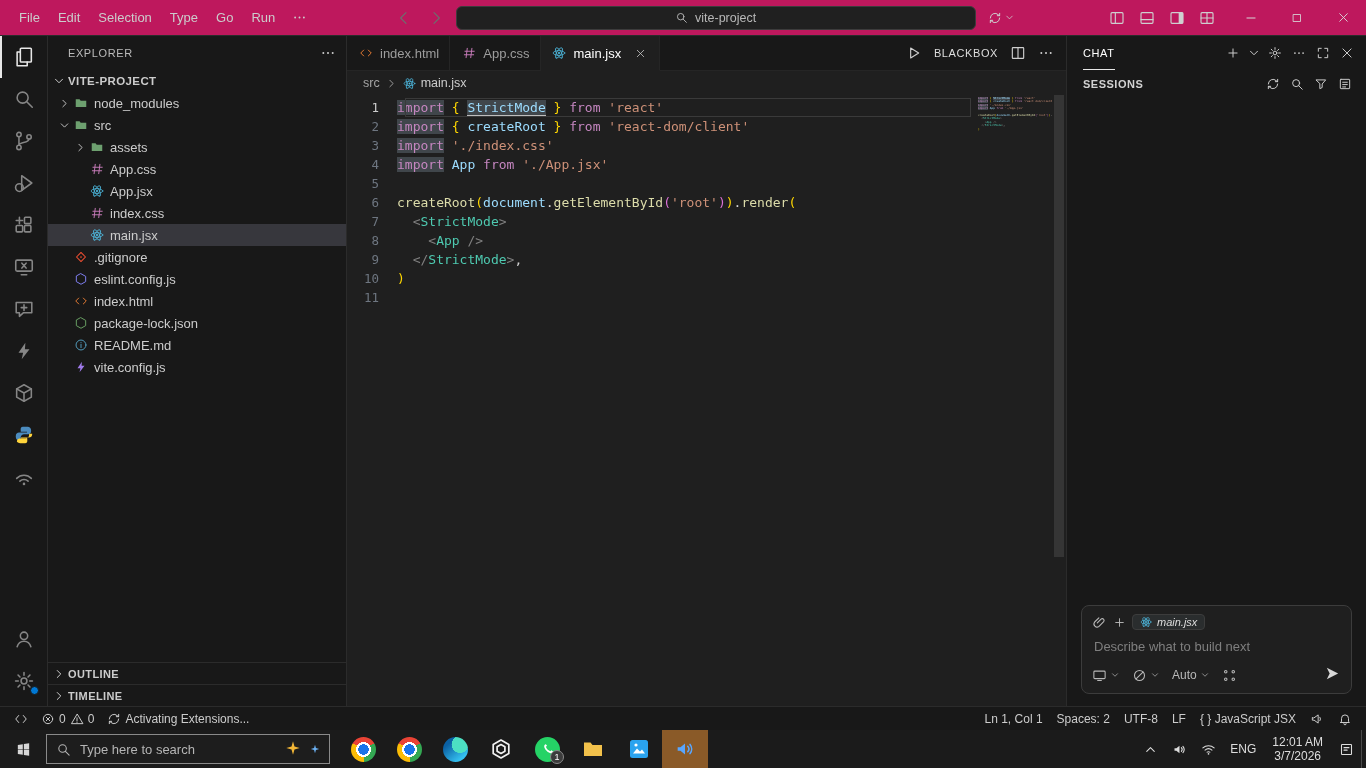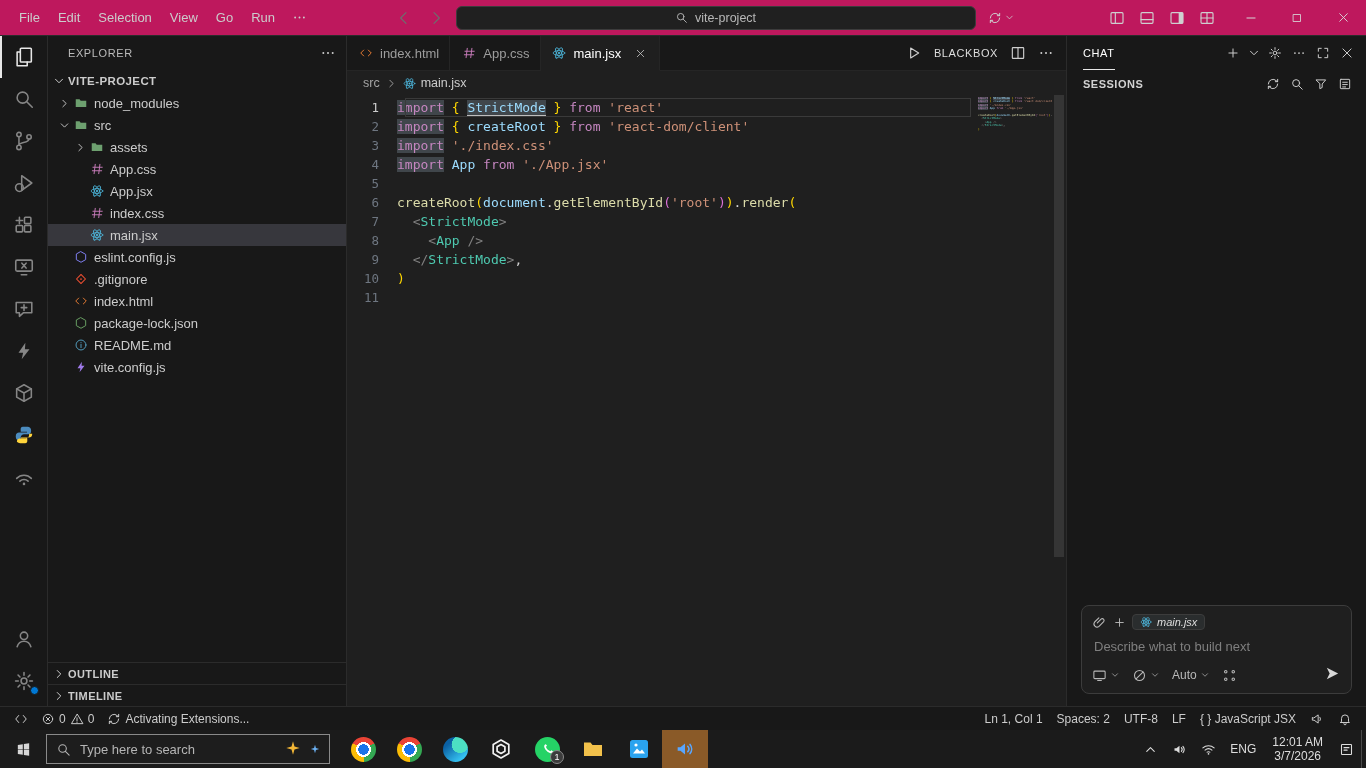--- a/index.html
+++ b/index.html
@@ -147,21 +147,21 @@
 </head>
 <body>
 
 <div class="screen">
 
   <div class="titlebar">
     <div class="menus">
         <div class="menu-item">File</div>
         <div class="menu-item">Edit</div>
         <div class="menu-item">Selection</div>
-        <div class="menu-item">View</div>
+        <div class="menu-item">Type</div>
         <div class="menu-item">Go</div>
         <div class="menu-item">Run</div>
         <div class="menu-more">
           <span class="icn" style="width: 15px; height: 15px;">
             <svg viewBox="0 0 24 24" fill="none" stroke="currentColor" stroke-width="1.7" stroke-linecap="round" stroke-linejoin="round">
               <circle cx="5" cy="12" r="1.5" fill="currentColor" stroke="none"></circle>
               <circle cx="12" cy="12" r="1.5" fill="currentColor" stroke="none"></circle>
               <circle cx="19" cy="12" r="1.5" fill="currentColor" stroke="none"></circle>
             </svg>
           </span>
@@ -488,39 +488,39 @@
                   <ellipse cx="12" cy="12" rx="10" ry="4" transform="rotate(120 12 12)" stroke-width="1.3"></ellipse>
                   <circle cx="12" cy="12" r="1.8" fill="currentColor" stroke="none"></circle>
                 </svg>
               </span>
             </span>
             <span>main.jsx</span>
           </div>
           <div class="tree-row" style="padding-left: 8px;">
             <span class="twistie"></span>
             <span class="ficon">
-              <span class="icn" style="width: 14px; height: 14px; color: rgb(128, 128, 242);">
-                <svg viewBox="0 0 24 24" fill="none" stroke="currentColor" stroke-width="1.7" stroke-linecap="round" stroke-linejoin="round">
-                  <path d="M12 3l8 4.5v9L12 21l-8-4.5v-9z"></path>
-                </svg>
-              </span>
-            </span>
-            <span>eslint.config.js</span>
+              <span class="icn" style="width: 14px; height: 14px; color: rgb(232, 77, 49);">
+                <svg viewBox="0 0 24 24" fill="none" stroke="currentColor" stroke-width="1.7" stroke-linecap="round" stroke-linejoin="round">
+                  <rect x="6.5" y="6.5" width="11" height="11" transform="rotate(45 12 12)"></rect>
+                  <circle cx="12" cy="12" r="1.5" fill="currentColor" stroke="none"></circle>
+                </svg>
+              </span>
+            </span>
+            <span>.gitignore</span>
           </div>
           <div class="tree-row" style="padding-left: 8px;">
             <span class="twistie"></span>
             <span class="ficon">
-              <span class="icn" style="width: 14px; height: 14px; color: rgb(232, 77, 49);">
-                <svg viewBox="0 0 24 24" fill="none" stroke="currentColor" stroke-width="1.7" stroke-linecap="round" stroke-linejoin="round">
-                  <rect x="6.5" y="6.5" width="11" height="11" transform="rotate(45 12 12)"></rect>
-                  <circle cx="12" cy="12" r="1.5" fill="currentColor" stroke="none"></circle>
-                </svg>
-              </span>
-            </span>
-            <span>.gitignore</span>
+              <span class="icn" style="width: 14px; height: 14px; color: rgb(128, 128, 242);">
+                <svg viewBox="0 0 24 24" fill="none" stroke="currentColor" stroke-width="1.7" stroke-linecap="round" stroke-linejoin="round">
+                  <path d="M12 3l8 4.5v9L12 21l-8-4.5v-9z"></path>
+                </svg>
+              </span>
+            </span>
+            <span>eslint.config.js</span>
           </div>
           <div class="tree-row" style="padding-left: 8px;">
             <span class="twistie"></span>
             <span class="ficon">
               <span class="icn" style="width: 14px; height: 14px; color: rgb(227, 121, 51);">
                 <svg viewBox="0 0 24 24" fill="none" stroke="currentColor" stroke-width="1.7" stroke-linecap="round" stroke-linejoin="round">
                   <path d="M8 7l-5 5 5 5M16 7l5 5-5 5"></path>
                 </svg>
               </span>
             </span>

